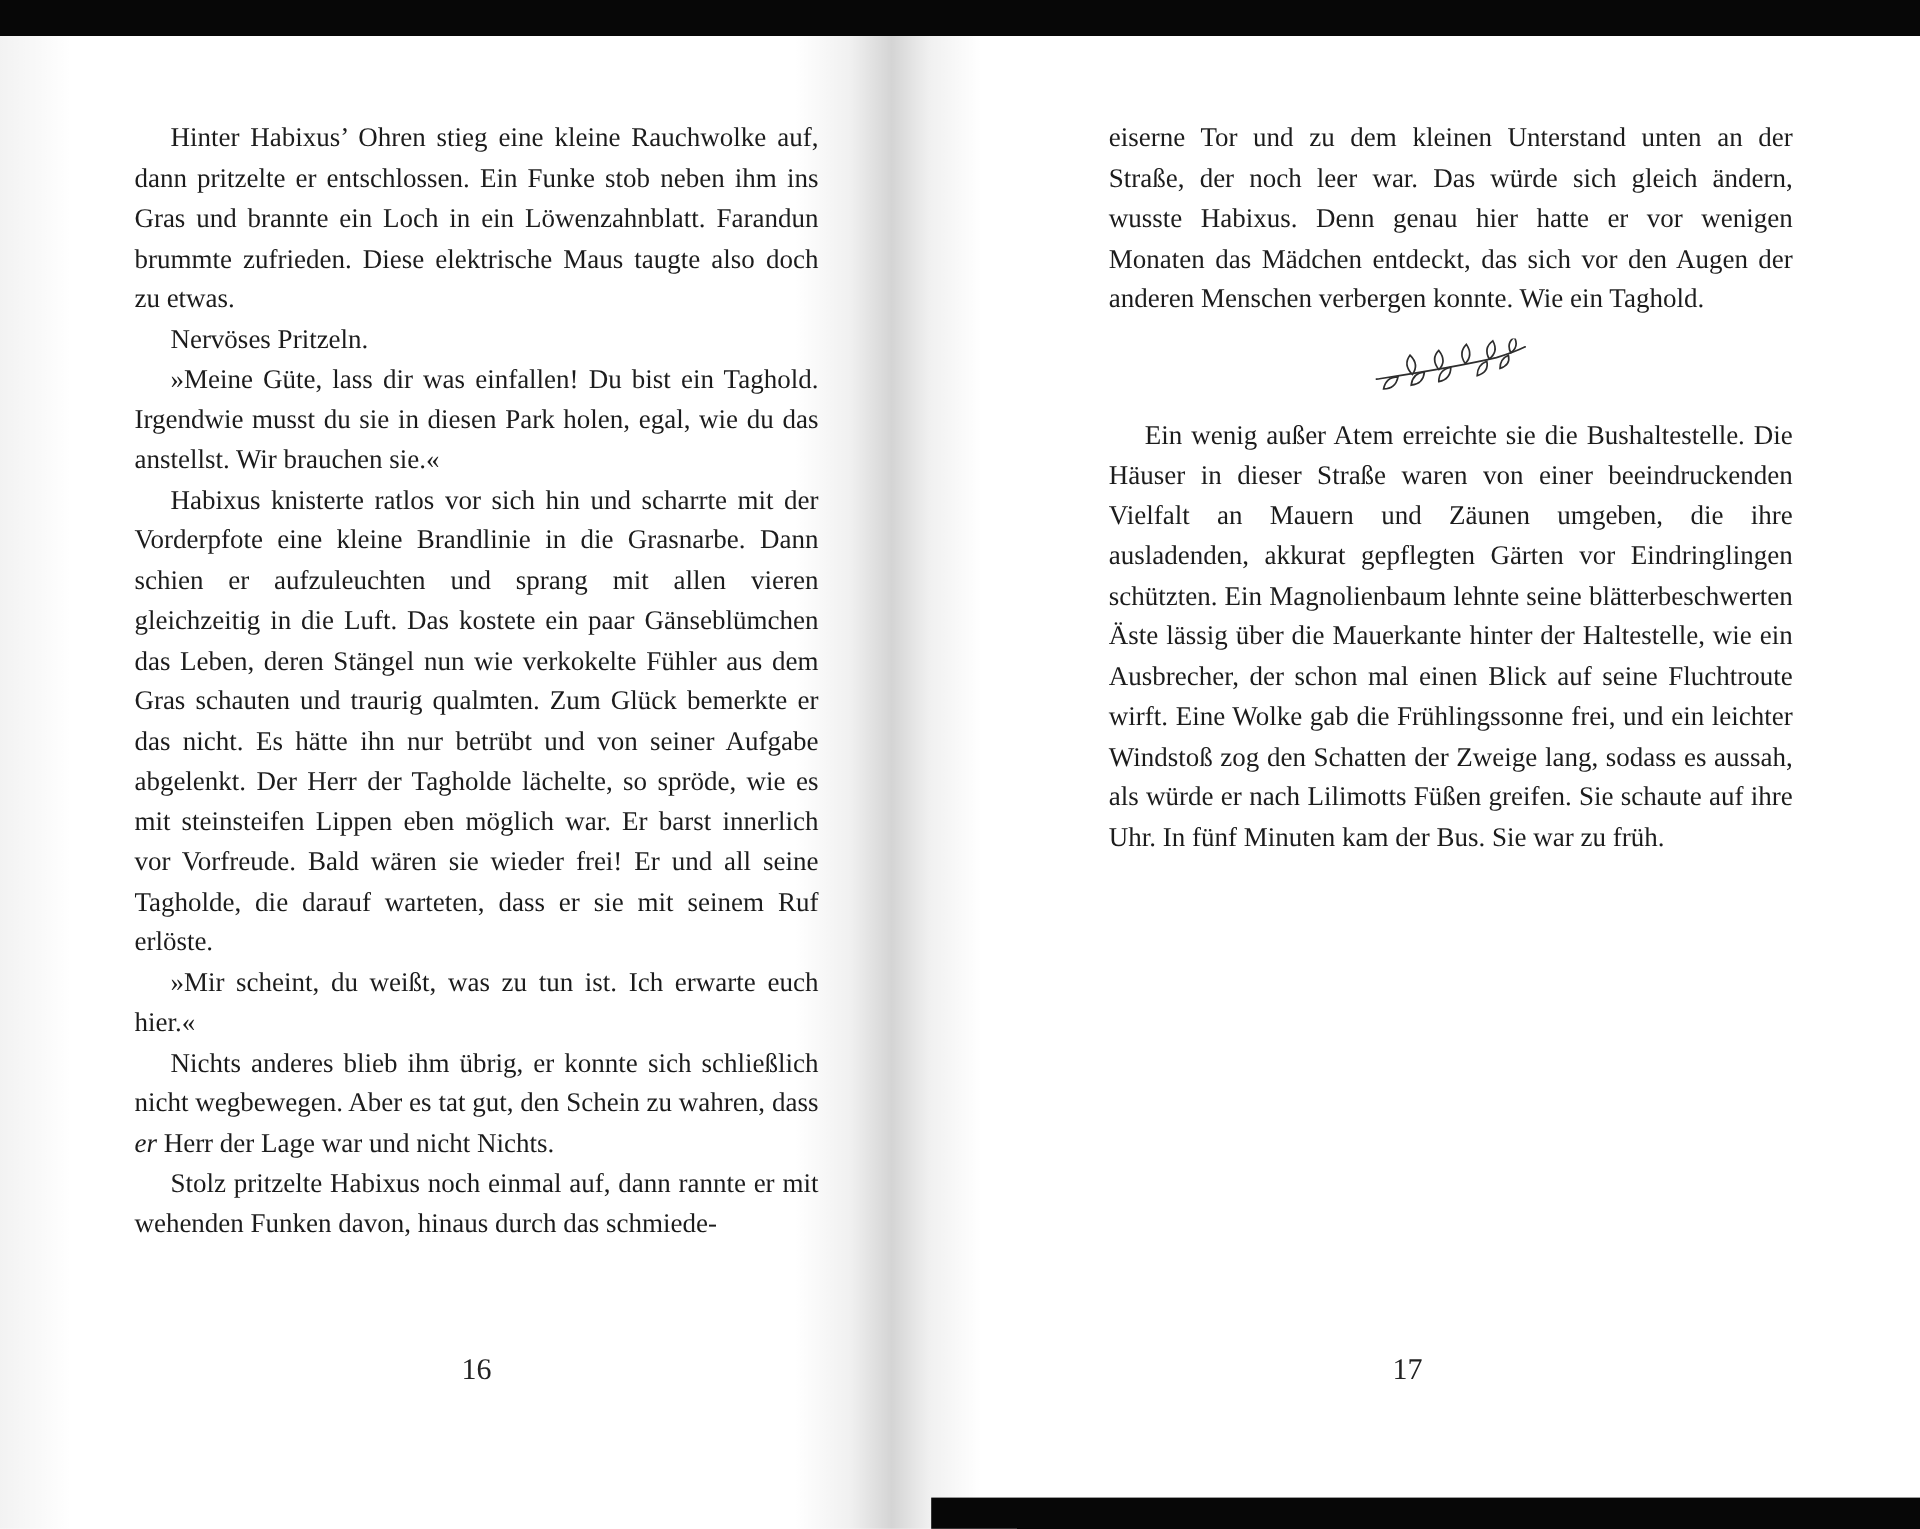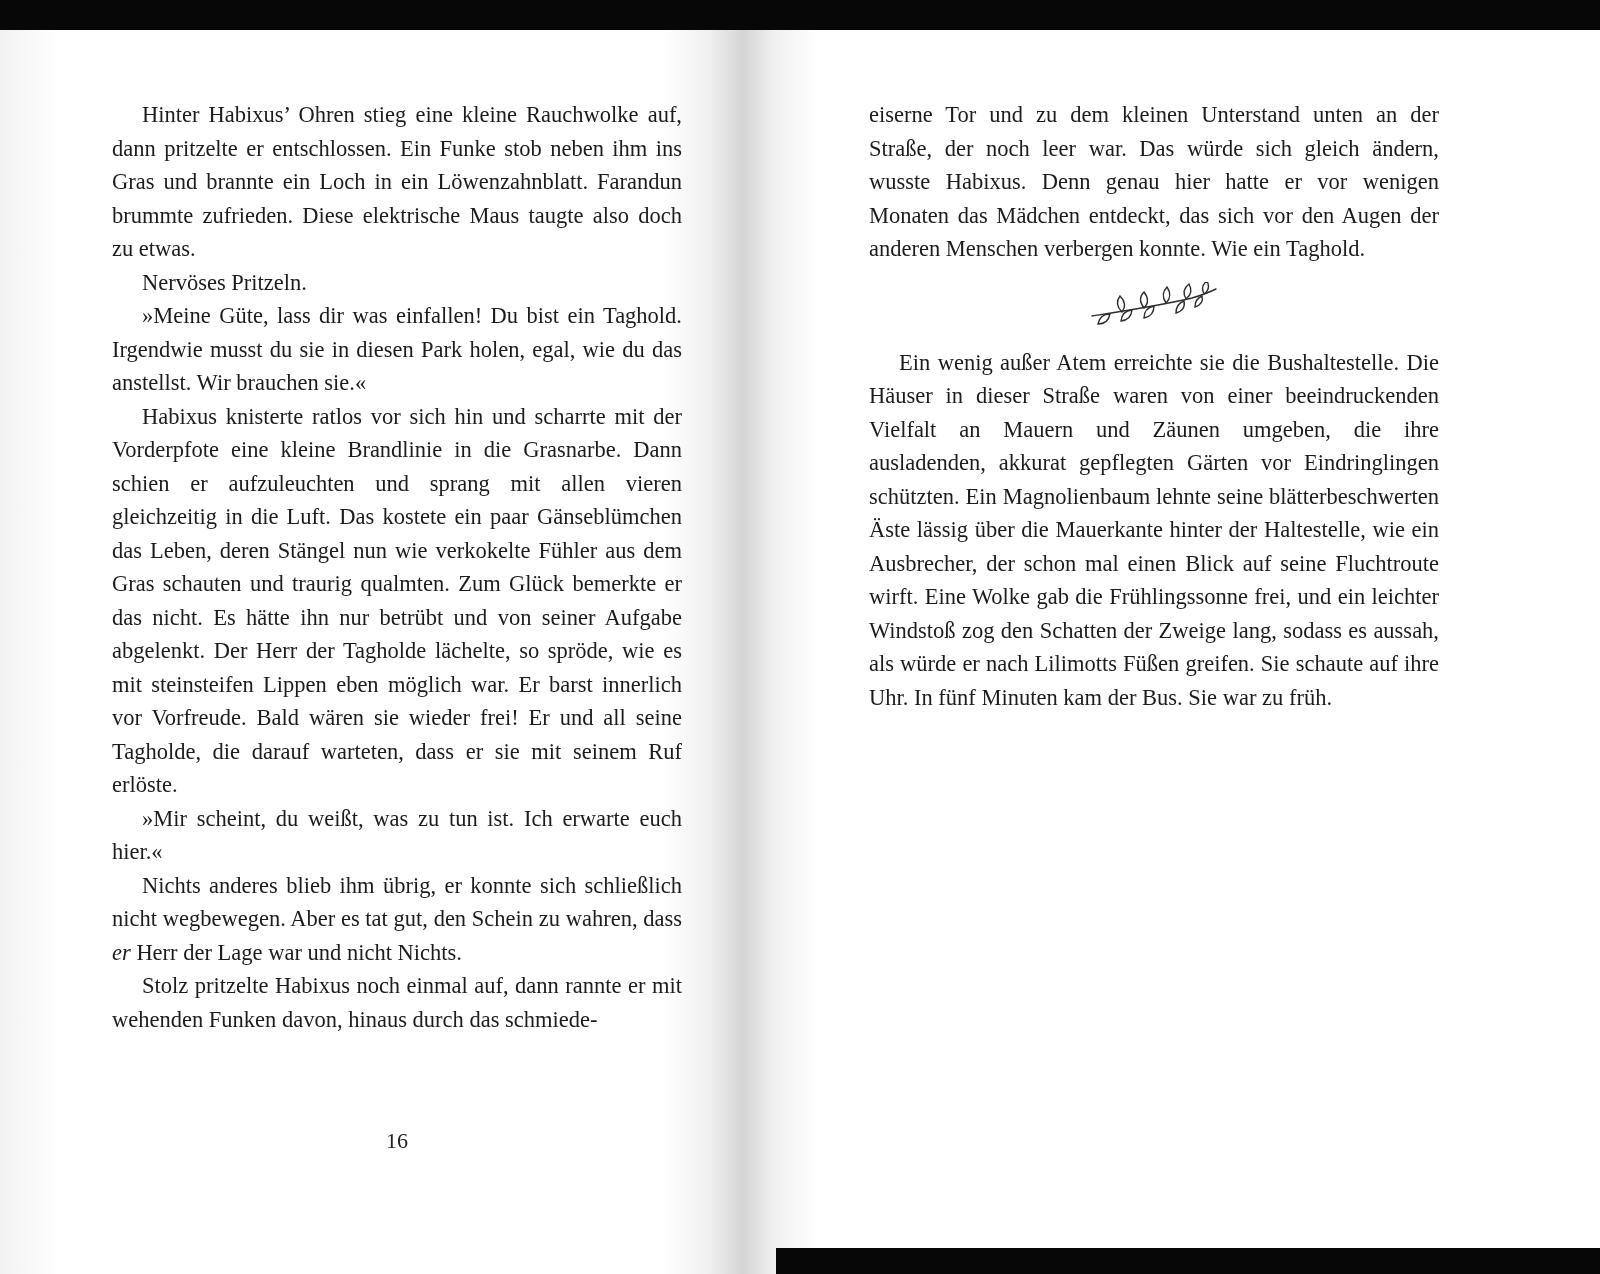--- a/index.html
+++ b/index.html
@@ -38,40 +38,40 @@
   .text-col {
     position: absolute;
     top: 98px;
     width: 570px;
     font-size: 22.5px;
     line-height: 33.5px;
     text-align: justify;
     hyphens: none;
   }
   #col-left  { left: 112px; }
-  #col-right { left: 869px; }
+  #col-right { left: 924px; }
 
   .para { text-align: justify; }
   .para.indent { text-indent: 30px; }
   .para em { }
 
   .ornament {
     text-align: center;
     text-indent: 0;
     margin: 16px 0 18px 0;
     line-height: 0;
   }
   .ornament svg { display: inline-block; }
 
   .pagenum {
     position: absolute;
     top: 1128px;
     width: 570px;
     text-align: center;
-    font-size: 22px;
+    font-size: 25px;
     color: #222;
   }
   #pagenum-left  { left: 112px; }
   #pagenum-right { left: 888px; }
 </style>
 </head>
 <body>
 
 <div class="spread">
   <div class="edge-bar top"></div>
@@ -105,15 +105,16 @@
       <path d="M78 21 q -6 -9 1 -16 q 6 9 -1 16 z"></path>
       <path d="M98 17 q -5 -9 3 -15 q 5 9 -3 15 z"></path>
       <path d="M96 19 q 2 9 -8 12 q 0 -9 8 -12 z"></path>
       <path d="M116 12 q -4 -8 3 -13 q 4 8 -3 13 z"></path>
       <path d="M114 14 q 2 8 -7 11 q 0 -8 7 -11 z"></path>
     </g>
   </svg>
 </div>
       <p class="para indent"><span>Ein wenig außer Atem erreichte sie die Bushaltestelle. Die Häuser in dieser Straße waren von einer beeindruckenden Vielfalt an Mauern und Zäunen umgeben, die ihre ausladenden, akkurat gepflegten Gärten vor Eindringlingen schützten. Ein Magnolienbaum lehnte seine blätterbeschwerten Äste lässig über die Mauerkante hinter der Haltestelle, wie ein Ausbrecher, der schon mal einen Blick auf seine Fluchtroute wirft. Eine Wolke gab die Frühlingssonne frei, und ein leichter Windstoß zog den Schatten der Zweige lang, sodass es aussah, als würde er nach Lilimotts Füßen greifen. Sie schaute auf ihre Uhr. In fünf Minuten kam der Bus. Sie war zu früh.</span></p>
     </div>
+  <div class="pagenum" id="pagenum-right">17</div>
 
   <div class="edge-bar bottom"></div>
 </div>
 
 </body></html>

